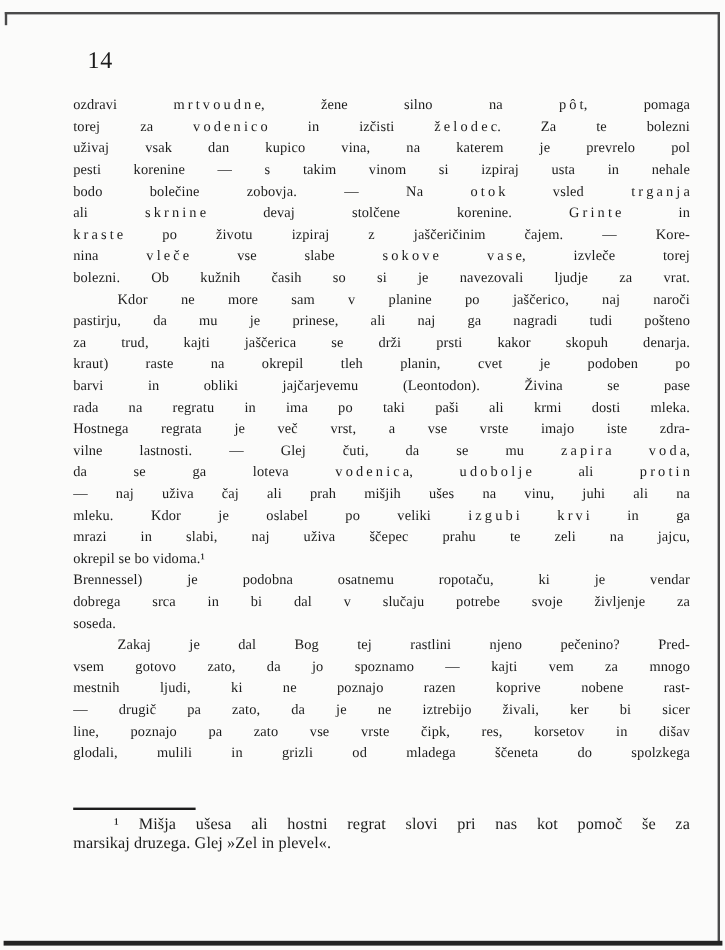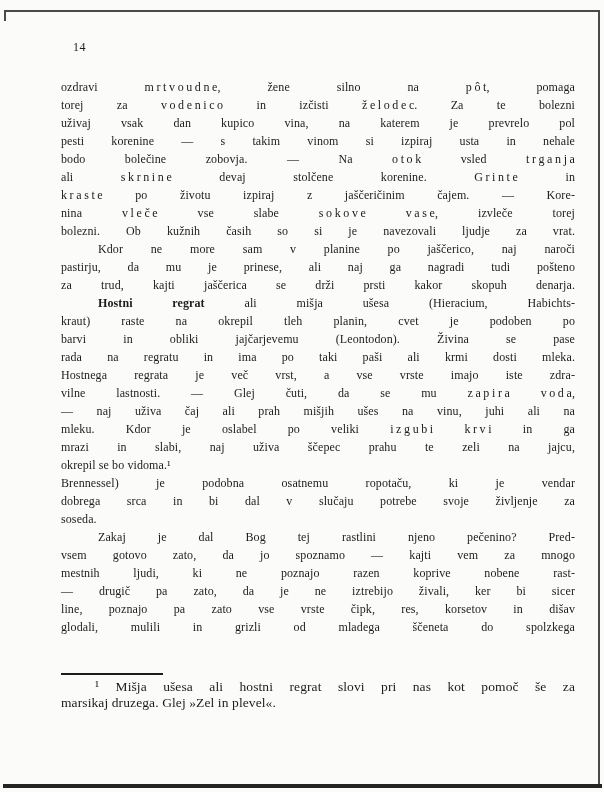--- a/index.html
+++ b/index.html
@@ -2,21 +2,21 @@
 <html><head>
 <meta charset="utf-8">
 <style>
   html,body{margin:0;padding:0;background:#ffffff;}
   .page{
     position:relative;width:604px;height:792px;overflow:hidden;
     background:var(--paper,#fbfbfa);
     font-family:"Liberation Serif","DejaVu Serif",serif;
     color:var(--ink,#1c1c1c);
   }
-  .pagenum{position:absolute;left:73px;top:40px;font-size:12px;letter-spacing:.5px;}
+  .pagenum{position:absolute;left:73px;top:40px;font-size:20px;letter-spacing:.5px;}
   .body-col{
     position:absolute;left:61px;top:78px;width:514px;
     font-size:12px;line-height:18px;letter-spacing:.1px;
   }
   .line{min-height:18px;}
   .just{text-align:justify;text-align-last:justify;}
   .ind{text-indent:37px;}
   .line b{font-weight:bold;}
   .foot-rule{position:absolute;left:61px;top:673px;width:102px;height:2px;background:var(--ink,#222);}
   .foot{
@@ -47,26 +47,26 @@
       <div class="line just">uživaj vsak dan kupico vina, na katerem je prevrelo pol</div>
       <div class="line just">pesti korenine — s takim vinom si izpiraj usta in nehale</div>
       <div class="line just">bodo bolečine zobovja. — Na o t o k vsled t r g a n j a</div>
       <div class="line just">ali s k r n i n e devaj stolčene korenine. G r i n t e in</div>
       <div class="line just">k r a s t e po životu izpiraj z jaščeričinim čajem. — Kore-</div>
       <div class="line just">nina v l e č e vse slabe s o k o v e v a s e, izvleče torej</div>
       <div class="line just">bolezni. Ob kužnih časih so si je navezovali ljudje za vrat.</div>
       <div class="line just ind">Kdor ne more sam v planine po jaščerico, naj naroči</div>
       <div class="line just">pastirju, da mu je prinese, ali naj ga nagradi tudi pošteno</div>
       <div class="line just">za trud, kajti jaščerica se drži prsti kakor skopuh denarja.</div>
-      <div class="line just ind"><b>Hostni regrat</b> ali mišja ušesa (Hieracium, Habichts-</div>
       <div class="line just">kraut) raste na okrepil tleh planin, cvet je podoben po</div>
       <div class="line just">barvi in obliki jajčarjevemu (Leontodon). Živina se pase</div>
       <div class="line just">rada na regratu in ima po taki paši ali krmi dosti mleka.</div>
       <div class="line just">Hostnega regrata je več vrst, a vse vrste imajo iste zdra-</div>
       <div class="line just">vilne lastnosti. — Glej čuti, da se mu z a p i r a v o d a,</div>
+      <div class="line just">da se ga loteva v o d e n i c a, u d o b o l j e ali p r o t i n</div>
       <div class="line just">— naj uživa čaj ali prah mišjih ušes na vinu, juhi ali na</div>
       <div class="line just">mleku. Kdor je oslabel po veliki i z g u b i k r v i in ga</div>
       <div class="line just">mrazi in slabi, naj uživa ščepec prahu te zeli na jajcu,</div>
       <div class="line">okrepil se bo vidoma.¹</div>
       <div class="line just">Brennessel) je podobna osatnemu ropotaču, ki je vendar</div>
       <div class="line just">dobrega srca in bi dal v slučaju potrebe svoje življenje za</div>
       <div class="line">soseda.</div>
       <div class="line just ind">Zakaj je dal Bog tej rastlini njeno pečenino? Pred-</div>
       <div class="line just">vsem gotovo zato, da jo spoznamo — kajti vem za mnogo</div>
       <div class="line just">mestnih ljudi, ki ne poznajo razen koprive nobene rast-</div>

